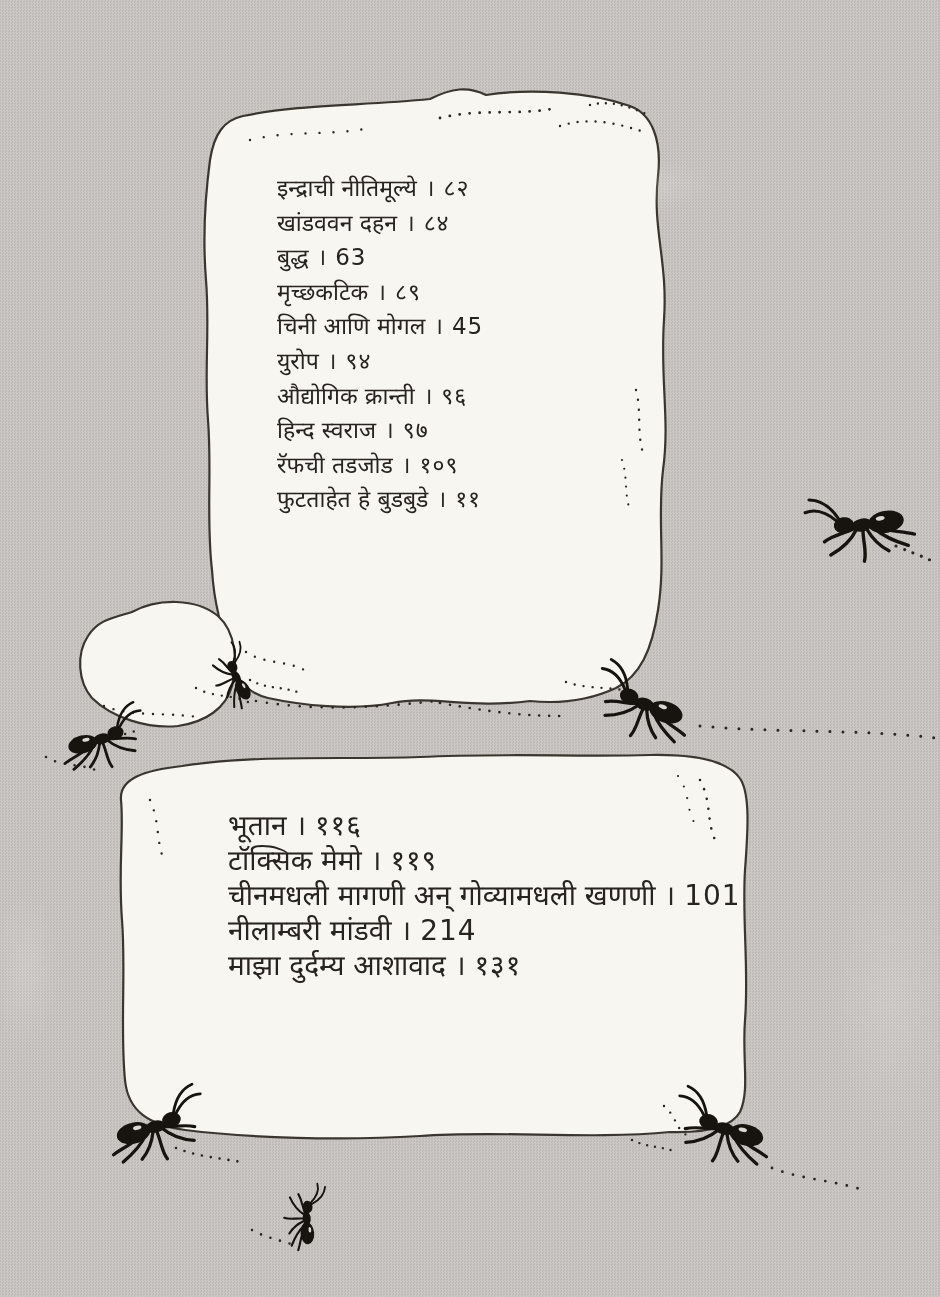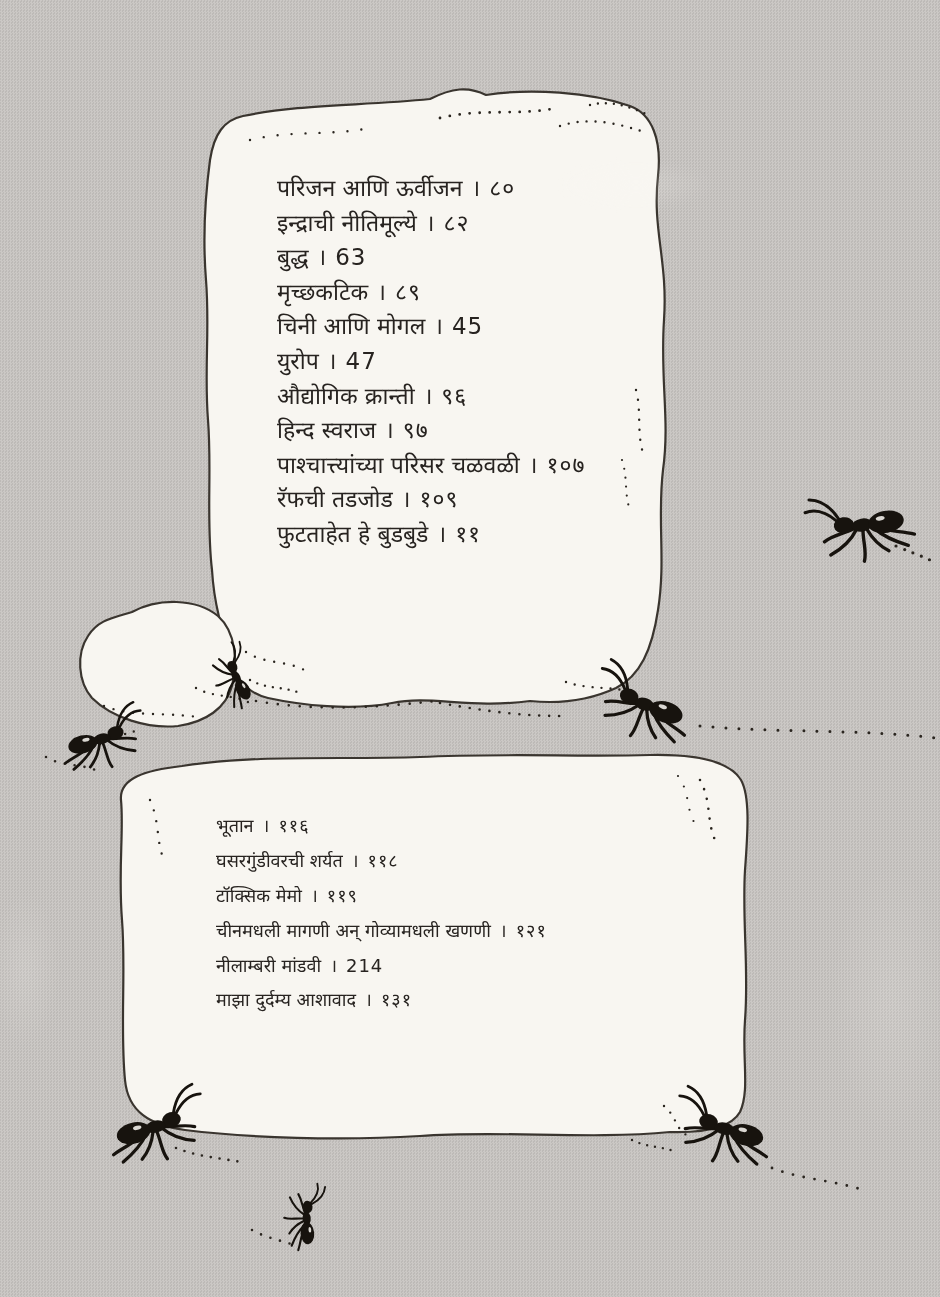--- a/index.html
+++ b/index.html
@@ -10,21 +10,21 @@
     background-color:#c7c4c1;
     background-image:repeating-conic-gradient(rgba(255,255,255,.07) 0% 25%, rgba(0,0,0,.05) 0% 50%);
     background-size:3px 3px;
     font-family:"DejaVu Sans","Liberation Sans",sans-serif;
   }
   .art{position:absolute;left:0;top:0;width:940px;height:1297px;}
   .toc{position:absolute;color:#272320;}
   .toc .row{white-space:nowrap;}
   .toc1{left:277px;top:171px;font-size:23px;}
   .toc1 .row{height:34.6px;line-height:34.6px;}
-  .toc2{left:216px;top:809px;font-size:18px;}
+  .toc2{left:228px;top:809px;font-size:28px;}
   .toc2 .row{height:34.9px;line-height:34.9px;}
   .sep{margin:0 9px;color:#2b2724;}
   .pagenum{letter-spacing:1px;}
   .bleed{position:absolute;background:radial-gradient(ellipse at center, rgba(250,248,244,.55), rgba(250,248,244,0) 70%);filter:blur(4px);pointer-events:none;}
   .bleed1{left:556px;top:160px;width:160px;height:50px;opacity:.35;}
   .bleed2{left:830px;top:860px;width:120px;height:280px;opacity:.22;}
   .bleed3{left:-10px;top:890px;width:70px;height:160px;opacity:.25;}
 </style>
 </head>
 <body>
@@ -95,35 +95,33 @@
     <use href="#ant" transform="translate(150,1128) scale(-0.95,0.95) rotate(14)"></use>
     <use href="#ant" transform="translate(730,1130) rotate(14) scale(0.95)"></use>
     <use href="#ant" transform="translate(307,1222) rotate(85) scale(0.62)"></use>
   </svg>
 
   <div class="bleed bleed1"></div>
   <div class="bleed bleed2"></div>
   <div class="bleed bleed3"></div>
 
   <div class="toc toc1">
-    <div class="row"><span>परिजन आणि ऊर्वीजन</span><span class="sep">।</span><span class="pagenum">८०</span></div>
     <div class="row"><span>इन्द्राची नीतिमूल्ये</span><span class="sep">।</span><span class="pagenum">८२</span></div>
+    <div class="row"><span>खांडववन दहन</span><span class="sep">।</span><span class="pagenum">८४</span></div>
     <div class="row"><span>बुद्ध</span><span class="sep">।</span><span class="pagenum">63</span></div>
     <div class="row"><span>मृच्छकटिक</span><span class="sep">।</span><span class="pagenum">८९</span></div>
     <div class="row"><span>चिनी आणि मोगल</span><span class="sep">।</span><span class="pagenum">45</span></div>
-    <div class="row"><span>युरोप</span><span class="sep">।</span><span class="pagenum">47</span></div>
+    <div class="row"><span>युरोप</span><span class="sep">।</span><span class="pagenum">९४</span></div>
     <div class="row"><span>औद्योगिक क्रान्ती</span><span class="sep">।</span><span class="pagenum">९६</span></div>
     <div class="row"><span>हिन्द स्वराज</span><span class="sep">।</span><span class="pagenum">९७</span></div>
-    <div class="row"><span>पाश्चात्त्यांच्या परिसर चळवळी</span><span class="sep">।</span><span class="pagenum">१०७</span></div>
     <div class="row"><span>रॅफची तडजोड</span><span class="sep">।</span><span class="pagenum">१०९</span></div>
     <div class="row"><span>फुटताहेत हे बुडबुडे</span><span class="sep">।</span><span class="pagenum">११</span></div>
   </div>
 
   <div class="toc toc2">
     <div class="row"><span>भूतान</span><span class="sep">।</span><span class="pagenum">११६</span></div>
-    <div class="row"><span>घसरगुंडीवरची शर्यत</span><span class="sep">।</span><span class="pagenum">११८</span></div>
     <div class="row"><span>टॉक्सिक मेमो</span><span class="sep">।</span><span class="pagenum">११९</span></div>
-    <div class="row"><span>चीनमधली मागणी अन् गोव्यामधली खणणी</span><span class="sep">।</span><span class="pagenum">१२१</span></div>
+    <div class="row"><span>चीनमधली मागणी अन् गोव्यामधली खणणी</span><span class="sep">।</span><span class="pagenum">101</span></div>
     <div class="row"><span>नीलाम्बरी मांडवी</span><span class="sep">।</span><span class="pagenum">214</span></div>
     <div class="row"><span>माझा दुर्दम्य आशावाद</span><span class="sep">।</span><span class="pagenum">१३१</span></div>
   </div>
 
 </div>
 
 </body></html>

